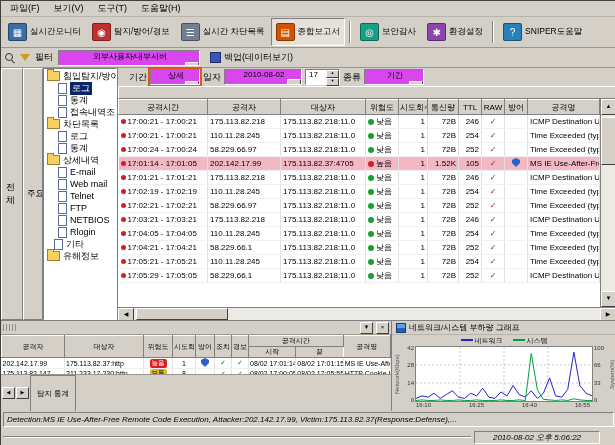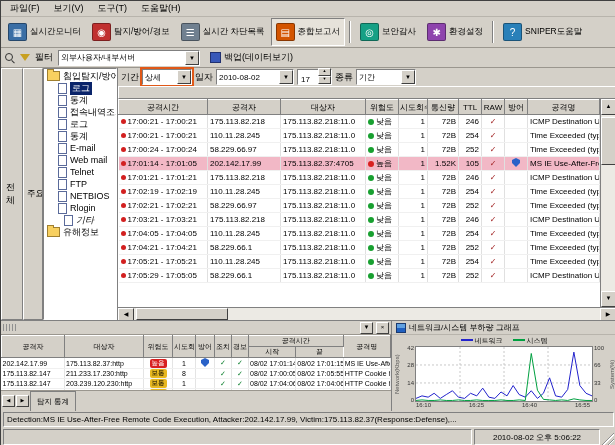--- a/index.html
+++ b/index.html
@@ -20,28 +20,28 @@
   .toolbar{flex:0 0 28px;display:flex;align-items:center;padding:1px 2px;gap:1px;border-bottom:1px solid #9a968e;}
   .tb-btn{display:flex;align-items:center;gap:3px;height:24px;padding:1px 4px;border:1px solid transparent;font-size:8.5px;white-space:nowrap;}
   .tb-btn.active{border-color:#808080 #fff #fff #808080;background:#e6e2da;}
   .tb-icon{width:17px;height:16px;color:#fff;font-size:10px;display:flex;align-items:center;justify-content:center;border-radius:2px;border:1px solid rgba(0,0,0,.35);flex:0 0 17px;}
   .tb-sep{width:1px;height:22px;background:#808080;border-right:1px solid #fff;margin:0 3px;}
   .subbar{flex:0 0 17px;display:flex;align-items:center;gap:5px;padding:1px 4px;border-bottom:1px solid #9a968e;}
   .mag-ic{position:relative;width:10px;height:10px;display:inline-block;}
   .mag-ic::before{content:"";position:absolute;left:0;top:0;width:6px;height:6px;border:1px solid #333;border-radius:50%;}
   .mag-ic::after{content:"";position:absolute;left:7px;top:7px;width:4px;height:1px;background:#333;transform:rotate(45deg);transform-origin:0 0;}
   .funnel{width:0;height:0;border-left:5px solid transparent;border-right:5px solid transparent;border-top:7px solid #c8a020;display:inline-block;}
-  .combo{display:inline-flex;align-items:center;background:#ffffff;border:1px solid;border-color:#808080 #fff #fff #808080;height:14px;font-size:8px;padding-left:2px;white-space:nowrap;overflow:hidden;}
+  .combo{display:inline-flex;align-items:center;background:#d946ef;border:1px solid;border-color:#808080 #fff #fff #808080;height:14px;font-size:8px;padding-left:2px;white-space:nowrap;overflow:hidden;flex-direction:column;}
   .combo .combo-arr{margin-left:auto;width:12px;height:12px;background:#d4d0c8;border:1px solid;border-color:#fff #404040 #404040 #fff;font-size:6px;display:flex;align-items:center;justify-content:center;flex:0 0 12px;}
   .combo.hl{outline:2px solid #e05818;}
   .w140{width:138px;} .w72{width:74px;} .w46{width:46px;} .w56{width:56px;}
   .flatbtn{display:inline-flex;align-items:center;gap:3px;padding:1px 4px;border:1px solid transparent;}
   .disk-ic{width:9px;height:9px;background:#3858b8;border:1px solid #203070;display:inline-block;}
-  .querybar{flex:0 0 18px;display:flex;align-items:center;gap:3px;padding:0 3px;}
-  .spin{display:inline-flex;background:#fff;border:1px solid;border-color:#808080 #fff #fff #808080;height:14px;width:30px;font-size:8px;align-items:flex-end;padding-left:3px;}
+  .querybar{flex:0 0 18px;display:flex;align-items:center;gap:3px;padding:0 3px;margin-left:8px;}
+  .spin{display:inline-flex;background:#fff;border:1px solid;border-color:#808080 #fff #fff #808080;height:14px;width:30px;font-size:8px;align-items:flex-start;padding-left:3px;}
   .spin-btns{margin-left:auto;display:flex;flex-direction:column;}
   .spin-btns span{width:11px;height:6px;background:#d4d0c8;border:1px solid;border-color:#fff #404040 #404040 #fff;font-size:4px;line-height:4px;text-align:center;}
 
   
   .content{flex:1;display:flex;min-height:0;}
   .sidebar{flex:0 0 116px;width:116px;display:flex;flex-direction:row;border-right:1px solid #808080;}
   .scope-strip{flex:0 0 16px;display:flex;align-items:center;padding-left:4px;border:1px solid;border-color:#fff #808080 #808080 #fff;background:#d4d0c8;}
   .side-header{flex:0 0 15px;display:flex;align-items:center;padding-left:3px;font-size:8.5px;background:#d4d0c8;border:1px solid;border-color:#fff #808080 #808080 #fff;white-space:nowrap;overflow:hidden;}
   .tree{flex:1;background:#fff;border:1px solid;border-color:#808080 #fff #fff #808080;overflow:hidden;padding-top:1px;}
   .tree-item{height:12px;display:flex;align-items:center;white-space:nowrap;font-size:9px;}
@@ -80,41 +80,41 @@
   .grip{width:14px;height:7px;background:repeating-linear-gradient(90deg,#909090 0 1px,transparent 1px 3px);}
   .bp-sp{flex:1;}
   .bp-hbtn{width:11px;height:10px;background:#d4d0c8;border:1px solid;border-color:#fff #404040 #404040 #fff;font-size:6px;line-height:8px;text-align:center;}
   .ftable-wrap{flex:1;background:#fff;overflow:hidden;}
   #filter-table{border-collapse:collapse;table-layout:fixed;width:100%;}
   #filter-table th{background:#d4d0c8;border:1px solid;border-color:#fff #808080 #808080 #fff;font-size:7px;font-weight:normal;height:9px;overflow:hidden;white-space:nowrap;padding:0 1px;}
   #filter-table td{font-size:7px;height:9px;border-right:1px solid #e4e4e4;border-bottom:1px solid #f0f0f0;overflow:hidden;white-space:nowrap;padding:0 1px;}
   .badge{display:inline-block;padding:0 2px;border-radius:2px;font-size:6.5px;}
   .tabstrip{flex:0 0 12px;background:#d4d0c8;display:flex;align-items:center;gap:1px;border-top:1px solid #9a968e;padding-left:1px;}
   .tsbtn{width:11px;height:10px;background:#d4d0c8;border:1px solid;border-color:#fff #404040 #404040 #fff;font-size:5px;line-height:8px;text-align:center;}
-  .tab{font-size:7.5px;padding:4px 6px;background:#d4d0c8;border:1px solid #808080;border-bottom:none;height:11px;display:flex;align-items:center;}
+  .tab{font-size:7.5px;padding:12px 6px;background:#d4d0c8;border:1px solid #808080;border-bottom:none;height:11px;display:flex;align-items:center;}
 
   .bpanel-right{flex:1;display:flex;flex-direction:column;background:#d4d0c8;min-height:0;}
   .g-header{flex:0 0 13px;display:flex;align-items:center;gap:3px;padding-left:4px;font-size:8px;border-bottom:1px solid #b8b4ac;white-space:nowrap;overflow:hidden;}
   .chart-ic{width:8px;height:8px;background:linear-gradient(0deg,#2060c0 50%,#60a0e0 50%);display:inline-block;border:1px solid #1a3a70;}
   .g-legend{flex:0 0 11px;display:flex;align-items:center;justify-content:center;gap:10px;font-size:7px;}
   .leg-line{width:12px;height:2px;display:inline-block;margin-right:2px;vertical-align:2px;}
   .g-body{flex:1;display:flex;min-height:0;padding:0 1px;}
   .g-cap{flex:0 0 7px;font-size:6px;color:#555;writing-mode:vertical-rl;transform:rotate(180deg);display:flex;align-items:center;justify-content:center;overflow:hidden;}
   .g-ylab{flex:0 0 15px;position:relative;font-size:6px;color:#333;}
   .g-ylab span{position:absolute;right:1px;transform:translateY(-50%);}
   .g-ylab.right span{left:1px;right:auto;}
   .g-plot{flex:1;background:#fff;border:1px solid #808080;position:relative;}
   .g-plot svg{position:absolute;left:0;top:0;width:100%;height:100%;}
   .g-xlab{flex:0 0 9px;display:flex;justify-content:space-between;padding:0 26px 0 24px;font-size:6px;color:#333;}
 
   
   .status1{flex:0 0 15px;display:flex;padding:1px 2px;}
-  .spanel{border:1px solid;border-color:#808080 #fff #fff #808080;font-size:8px;display:flex;align-items:center;padding:0 3px;white-space:nowrap;overflow:hidden;}
+  .spanel{border:1px solid;border-color:#808080 #fff #fff #808080;font-size:8px;display:flex;align-items:center;padding:0 3px;white-space:nowrap;overflow:hidden;font-style:italic;}
   .status1 .spanel{flex:1;}
-  .status2{flex:0 0 16px;display:flex;padding:1px 2px;gap:2px;}
+  .status2{flex:0 0 16px;display:flex;padding:1px 2px;gap:2px;align-items:center;}
   .flex1{flex:1;}
   .clock{flex:0 0 118px;justify-content:center;}
   .resize-grip{flex:0 0 12px;background:
      linear-gradient(135deg,transparent 0 55%,#909090 55% 60%,#fff 60% 65%,transparent 65% 75%,#909090 75% 80%,#fff 80% 85%,transparent 85%);}
 </style>
 </head>
 <body>
 
 <div id="app">
 
@@ -192,28 +192,36 @@
             <span class="tree-label sel-label">로그</span>
           </div>
           <div class="tree-item" style="padding-left: 14px;">
             <span class="leaf-ic"></span>
             <span class="tree-label">통계</span>
           </div>
           <div class="tree-item" style="padding-left: 14px;">
             <span class="leaf-ic"></span>
             <span class="tree-label">접속내역조회</span>
           </div>
+          <div class="tree-item" style="padding-left: 3px;">
+            <span class="folder-ic"></span>
+            <span class="tree-label">차단목록</span>
+          </div>
           <div class="tree-item" style="padding-left: 14px;">
             <span class="leaf-ic"></span>
             <span class="tree-label">로그</span>
           </div>
           <div class="tree-item" style="padding-left: 14px;">
             <span class="leaf-ic"></span>
             <span class="tree-label">통계</span>
           </div>
+          <div class="tree-item" style="padding-left: 3px;">
+            <span class="folder-ic"></span>
+            <span class="tree-label">상세내역</span>
+          </div>
           <div class="tree-item" style="padding-left: 14px;">
             <span class="leaf-ic"></span>
             <span class="tree-label">E-mail</span>
           </div>
           <div class="tree-item" style="padding-left: 14px;">
             <span class="leaf-ic"></span>
             <span class="tree-label">Web mail</span>
           </div>
           <div class="tree-item" style="padding-left: 14px;">
             <span class="leaf-ic"></span>
@@ -224,21 +232,21 @@
             <span class="tree-label">FTP</span>
           </div>
           <div class="tree-item" style="padding-left: 14px;">
             <span class="leaf-ic"></span>
             <span class="tree-label">NETBIOS</span>
           </div>
           <div class="tree-item" style="padding-left: 14px;">
             <span class="leaf-ic"></span>
             <span class="tree-label">Rlogin</span>
           </div>
-          <div class="tree-item" style="padding-left: 20px; font-style: italic;">
+          <div class="tree-item" style="padding-left: 10px;">
             <span class="leaf-ic"></span>
             <span class="tree-label">기타</span>
           </div>
           <div class="tree-item" style="padding-left: 3px;">
             <span class="folder-ic"></span>
             <span class="tree-label">유해정보</span>
           </div>
         </div>
     </div>
 

